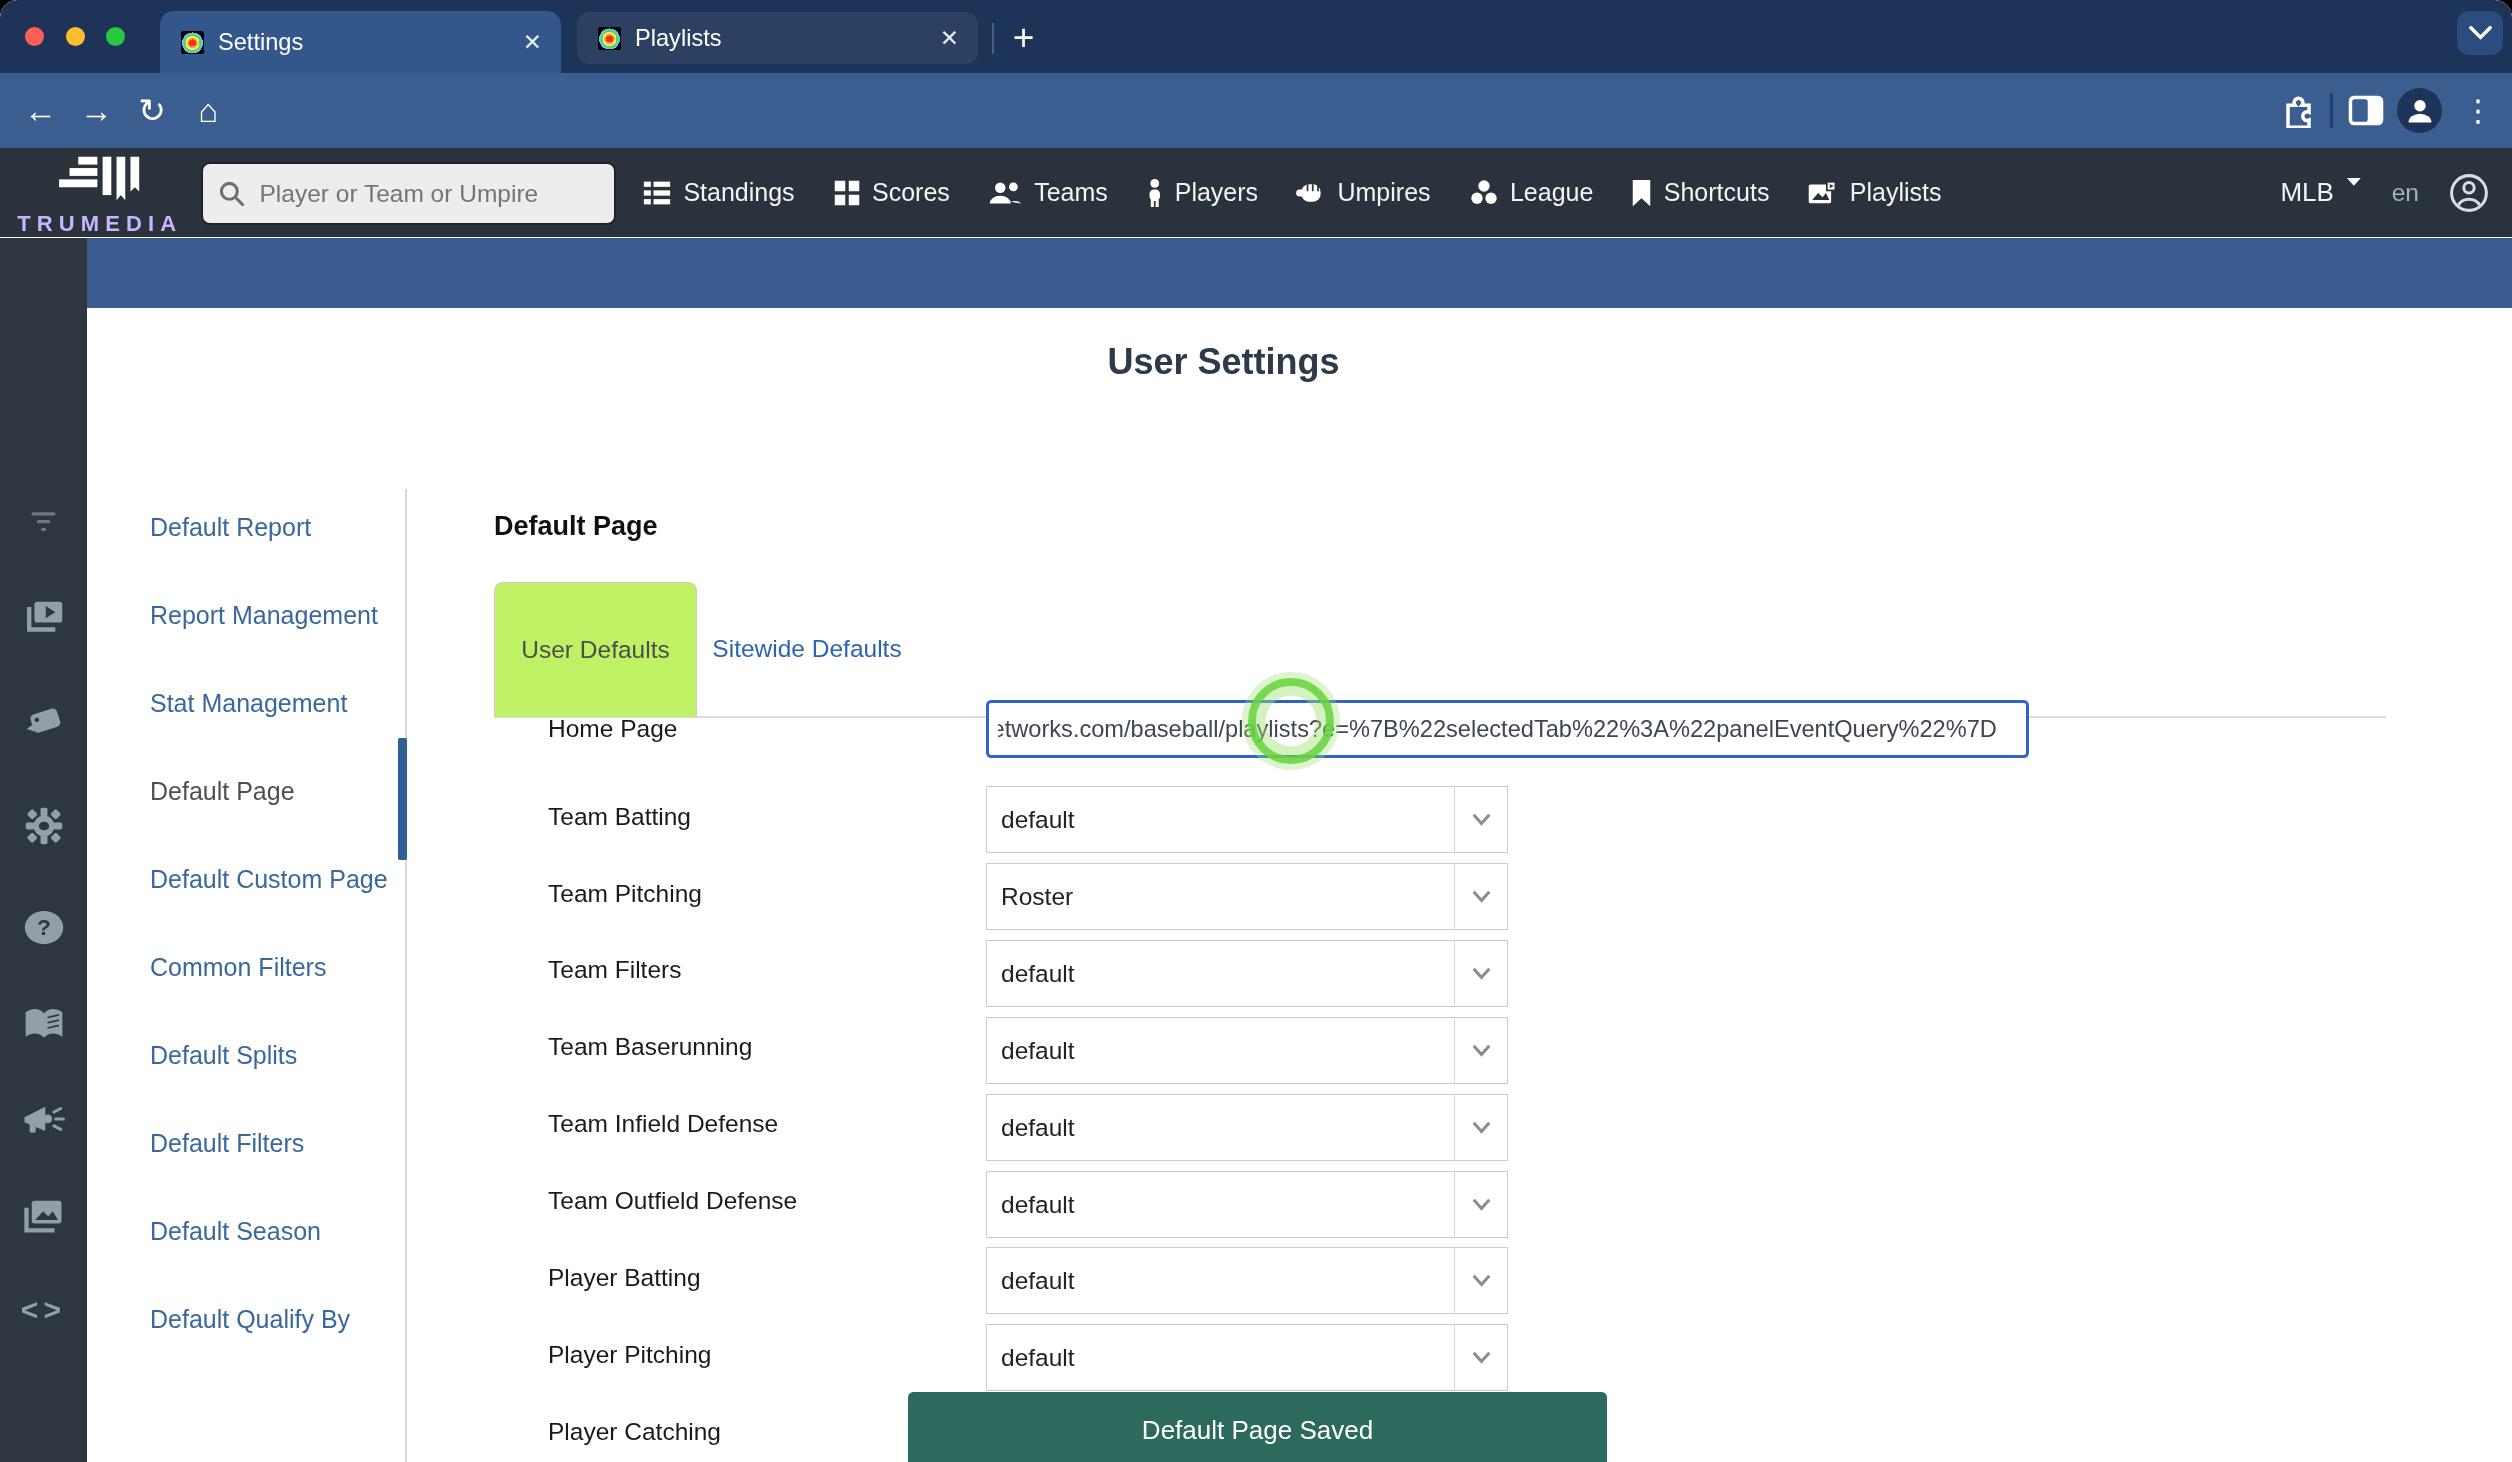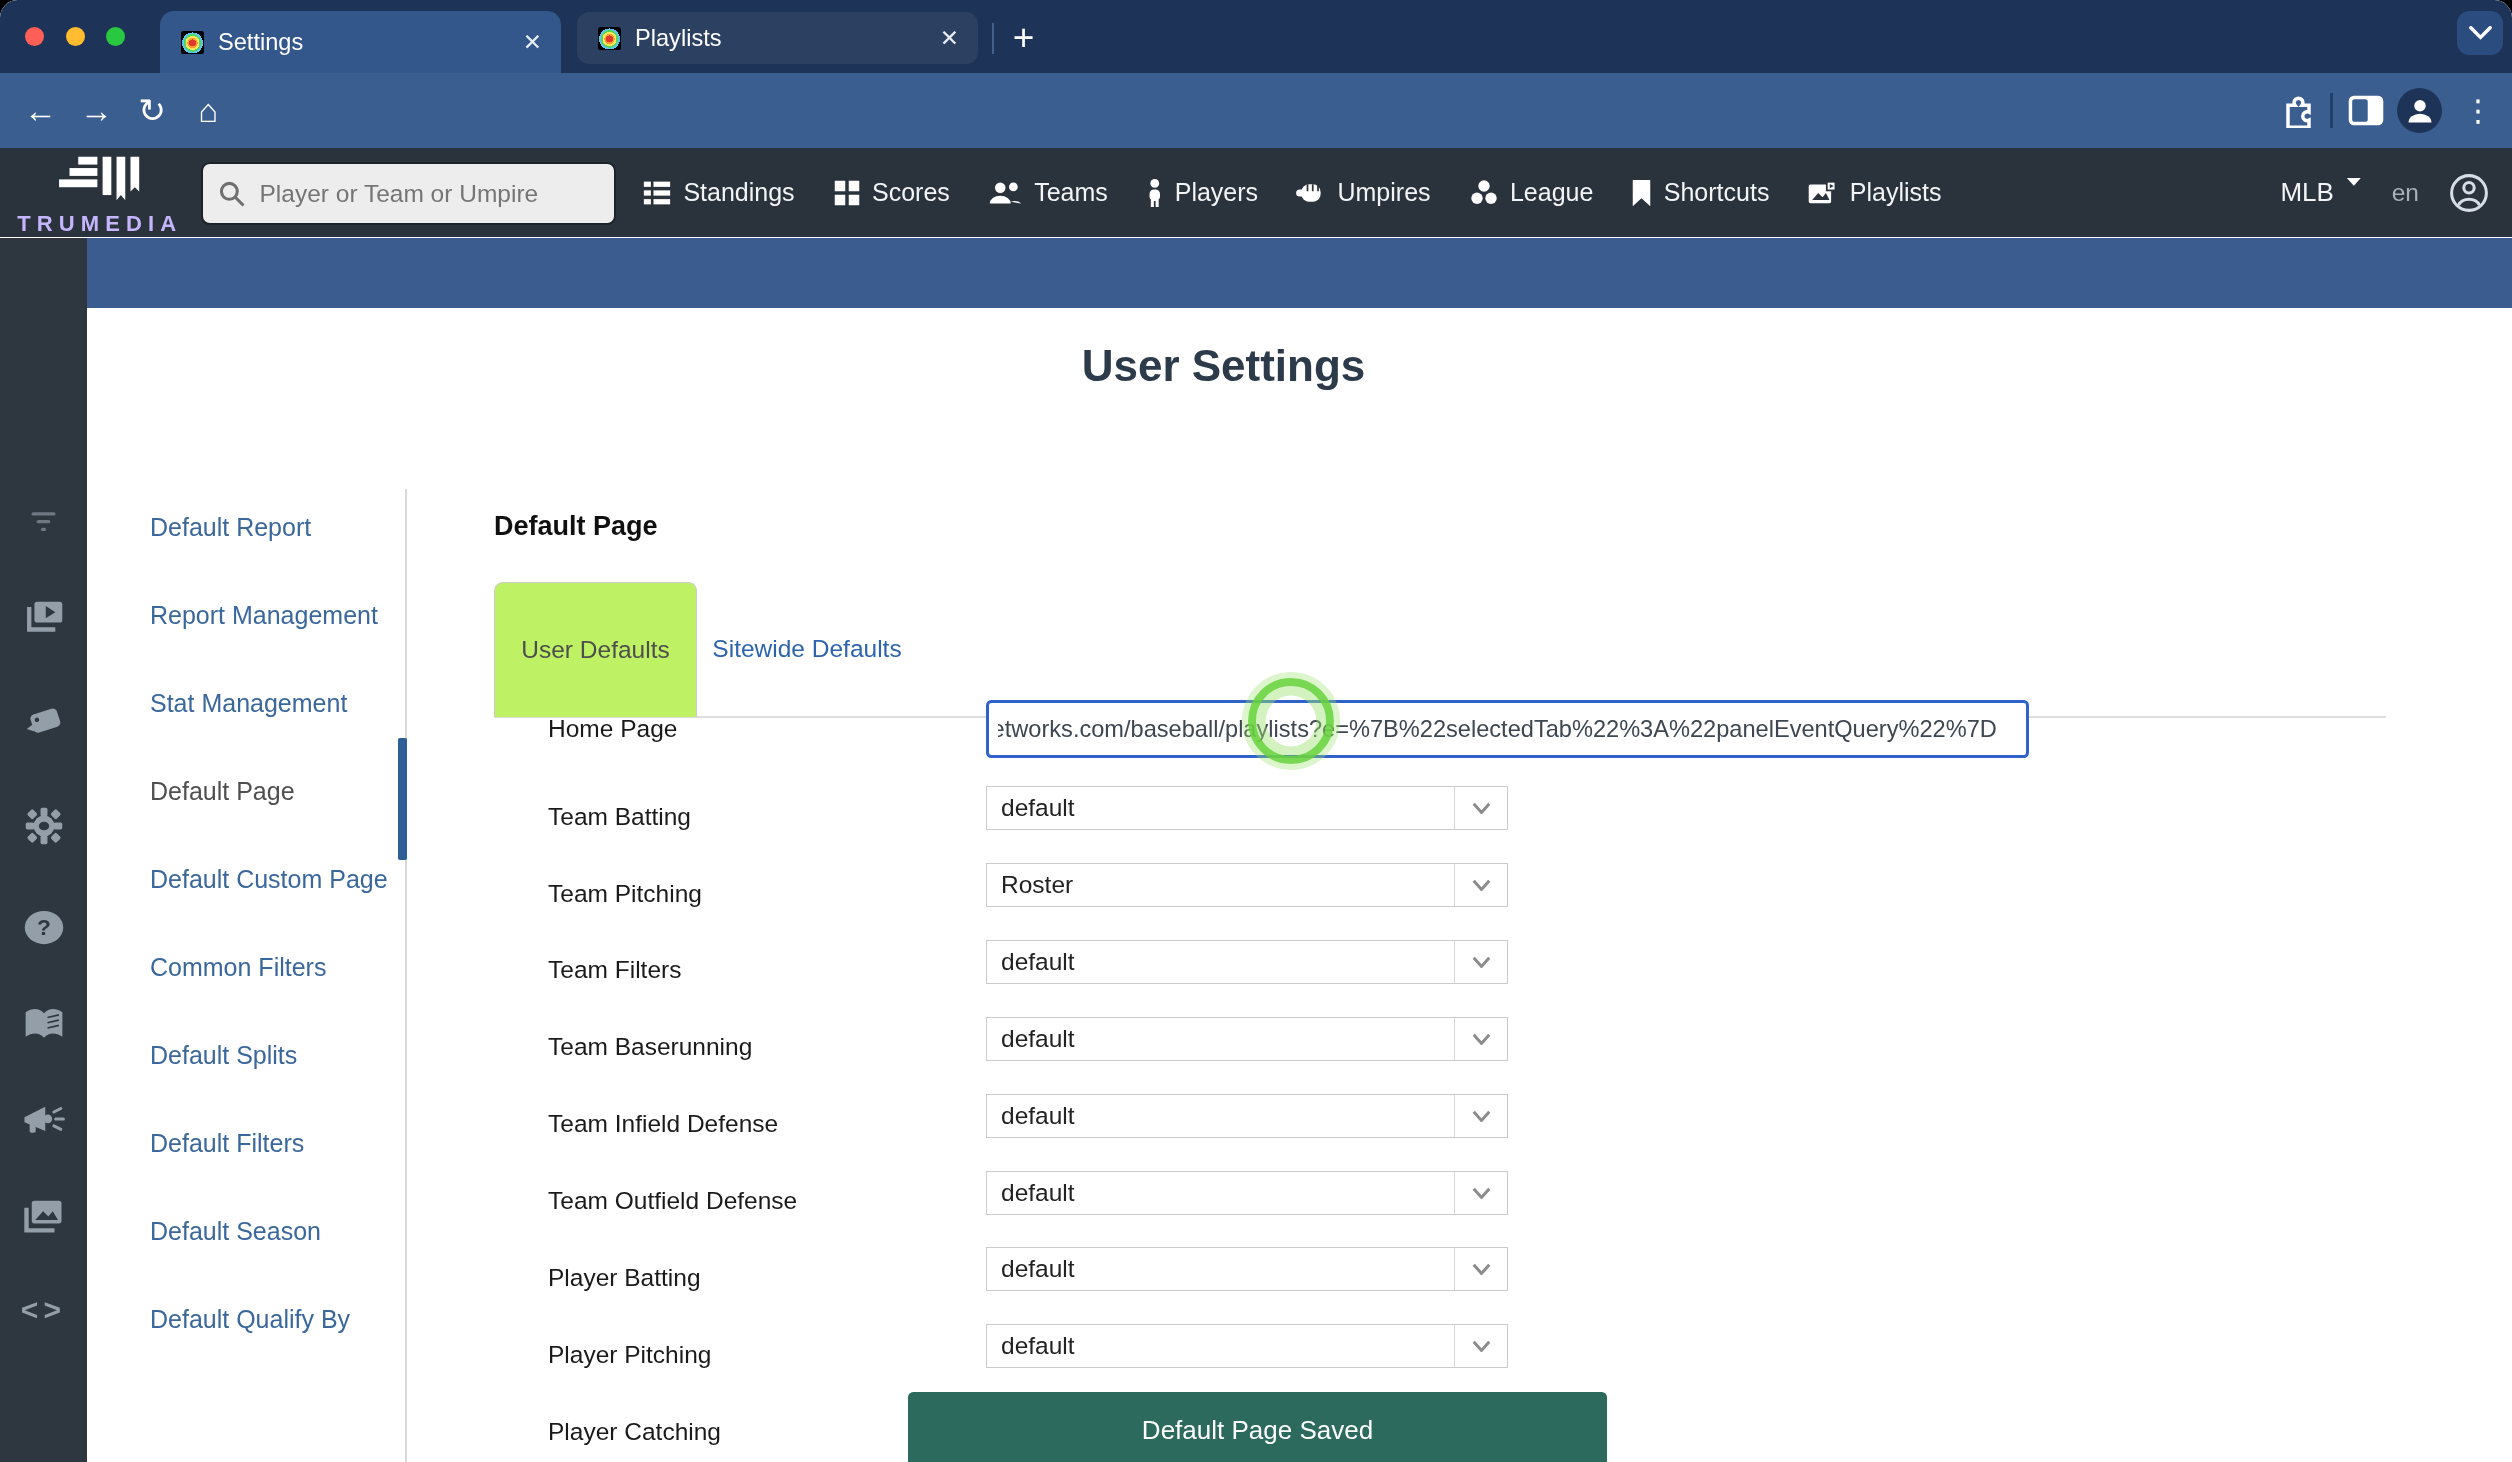--- a/index.html
+++ b/index.html
@@ -50,34 +50,34 @@
   .sidebar{position:absolute;left:0;top:238px;width:87px;height:1225px;background:#2e3740;}
   .sideicon{position:absolute;left:0;width:87px;text-align:center;}
   
   .menu{position:absolute;left:150px;top:505px;width:255px;}
   .menuitem{height:44px;line-height:44px;font-size:25px;color:#3a679c;margin-bottom:44px;}
   .menuitem.twoline{height:79px;line-height:39px;margin-top:-7.9px;margin-bottom:35px;}
   .menuitem.active{color:#4f4f4f;}
   .menudivider{position:absolute;left:405px;top:489px;width:1.7px;height:973px;background:#d9d9d9;}
   .activebar{position:absolute;left:398px;top:738px;width:8.7px;height:122px;background:#2f5f97;border-radius:1.7px;}
   
-  .pagetitle{position:absolute;left:87px;top:341px;width:2273px;text-align:center;font-size:44px;font-weight:600;color:#2c3a49;}
+  .pagetitle{position:absolute;left:87px;top:341px;width:2273px;text-align:center;font-size:36px;font-weight:600;color:#2c3a49;}
   .main{position:absolute;left:494px;top:511px;width:1892px;}
   .sectiontitle{font-size:27px;font-weight:bold;color:#101010;}
   .tabrow{position:absolute;left:0;top:71px;width:1892px;height:66px;}
   .tabline{position:absolute;left:0;top:134px;width:1892px;height:1.7px;background:#ddd;}
   .ctab{position:absolute;top:0;height:134px;display:flex;align-items:center;justify-content:center;font-size:24.5px;}
   .ctab.activec{left:0;width:203px;border:1.7px solid #ccc;border-bottom:none;border-radius:8.7px 8.7px 0 0;background:#bef264;
                 color:#4d4d4d;z-index:2;height:135px;box-sizing:border-box;}
   .ctab.linkc{left:204px;width:218px;color:#2d64ad;}
   .formrow-label{position:absolute;left:54px;font-size:24.5px;color:#1a1a1a;}
   .homeinput{position:absolute;left:492px;top:189px;width:1043px;height:58px;box-sizing:border-box;
              border:3.5px solid #2f63c9;border-radius:5.2px;font-size:23.6px;color:#3d4651;padding-left:8.7px;text-indent:-6.1px;
              font-family:"Liberation Sans",sans-serif;outline:none;}
-  .select{position:absolute;left:492px;width:522px;height:44px;box-sizing:border-box;border:1.7px solid #cbcbcb;
+  .select{position:absolute;left:492px;width:522px;height:67px;box-sizing:border-box;border:1.7px solid #cbcbcb;
           background:#fff;display:flex;align-items:center;}
   .select .val{flex:1;font-size:24.5px;color:#222;padding-left:14px;}
   .select .chev{width:52px;height:100%;border-left:1.7px solid #d6d6d6;display:flex;align-items:center;justify-content:center;}
   
   .toast{position:absolute;left:908px;top:1392px;width:699px;height:84px;background:#2c6a5d;border-radius:5.2px 5.2px 0 0;
          color:#fff;font-size:26px;text-align:center;line-height:77px;z-index:6;}
   .clickring{position:absolute;left:1248px;top:678px;width:86px;height:86px;border-radius:50%;box-sizing:border-box;
              border:8.7px solid rgba(106,212,62,.9);z-index:5;
              box-shadow:0 0 0 6.1px rgba(158,226,112,.35), inset 0 0 0 9.6px rgba(158,226,112,.45);}
   svg{display:block;}

